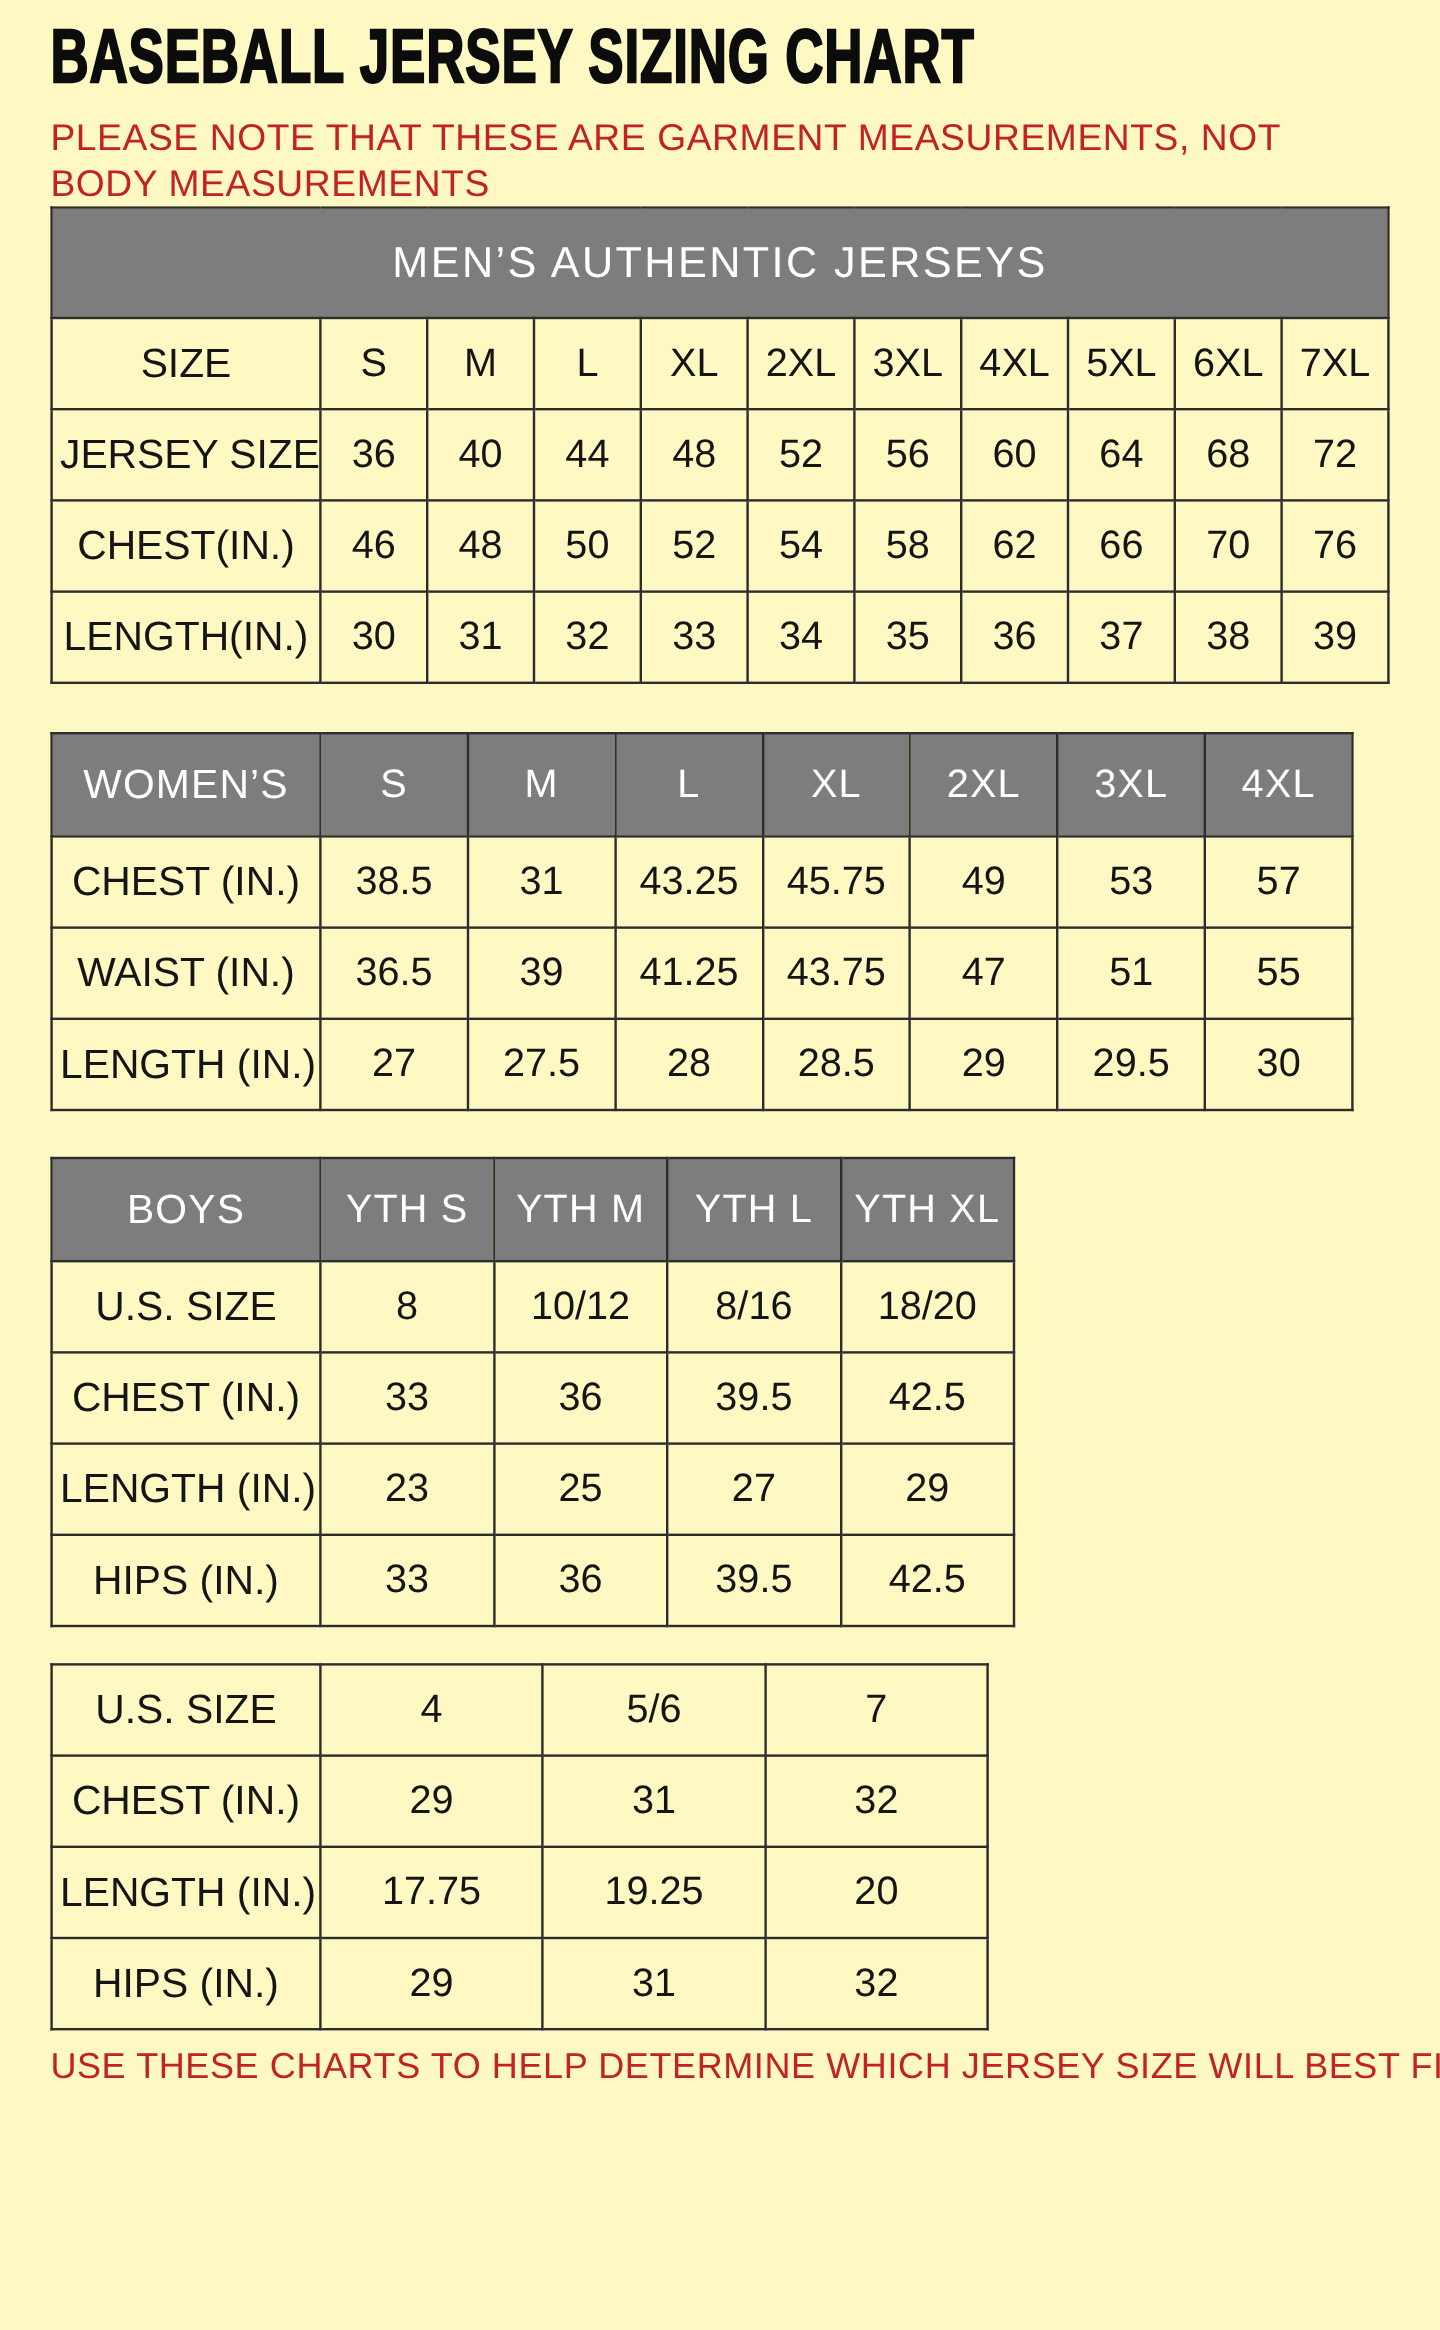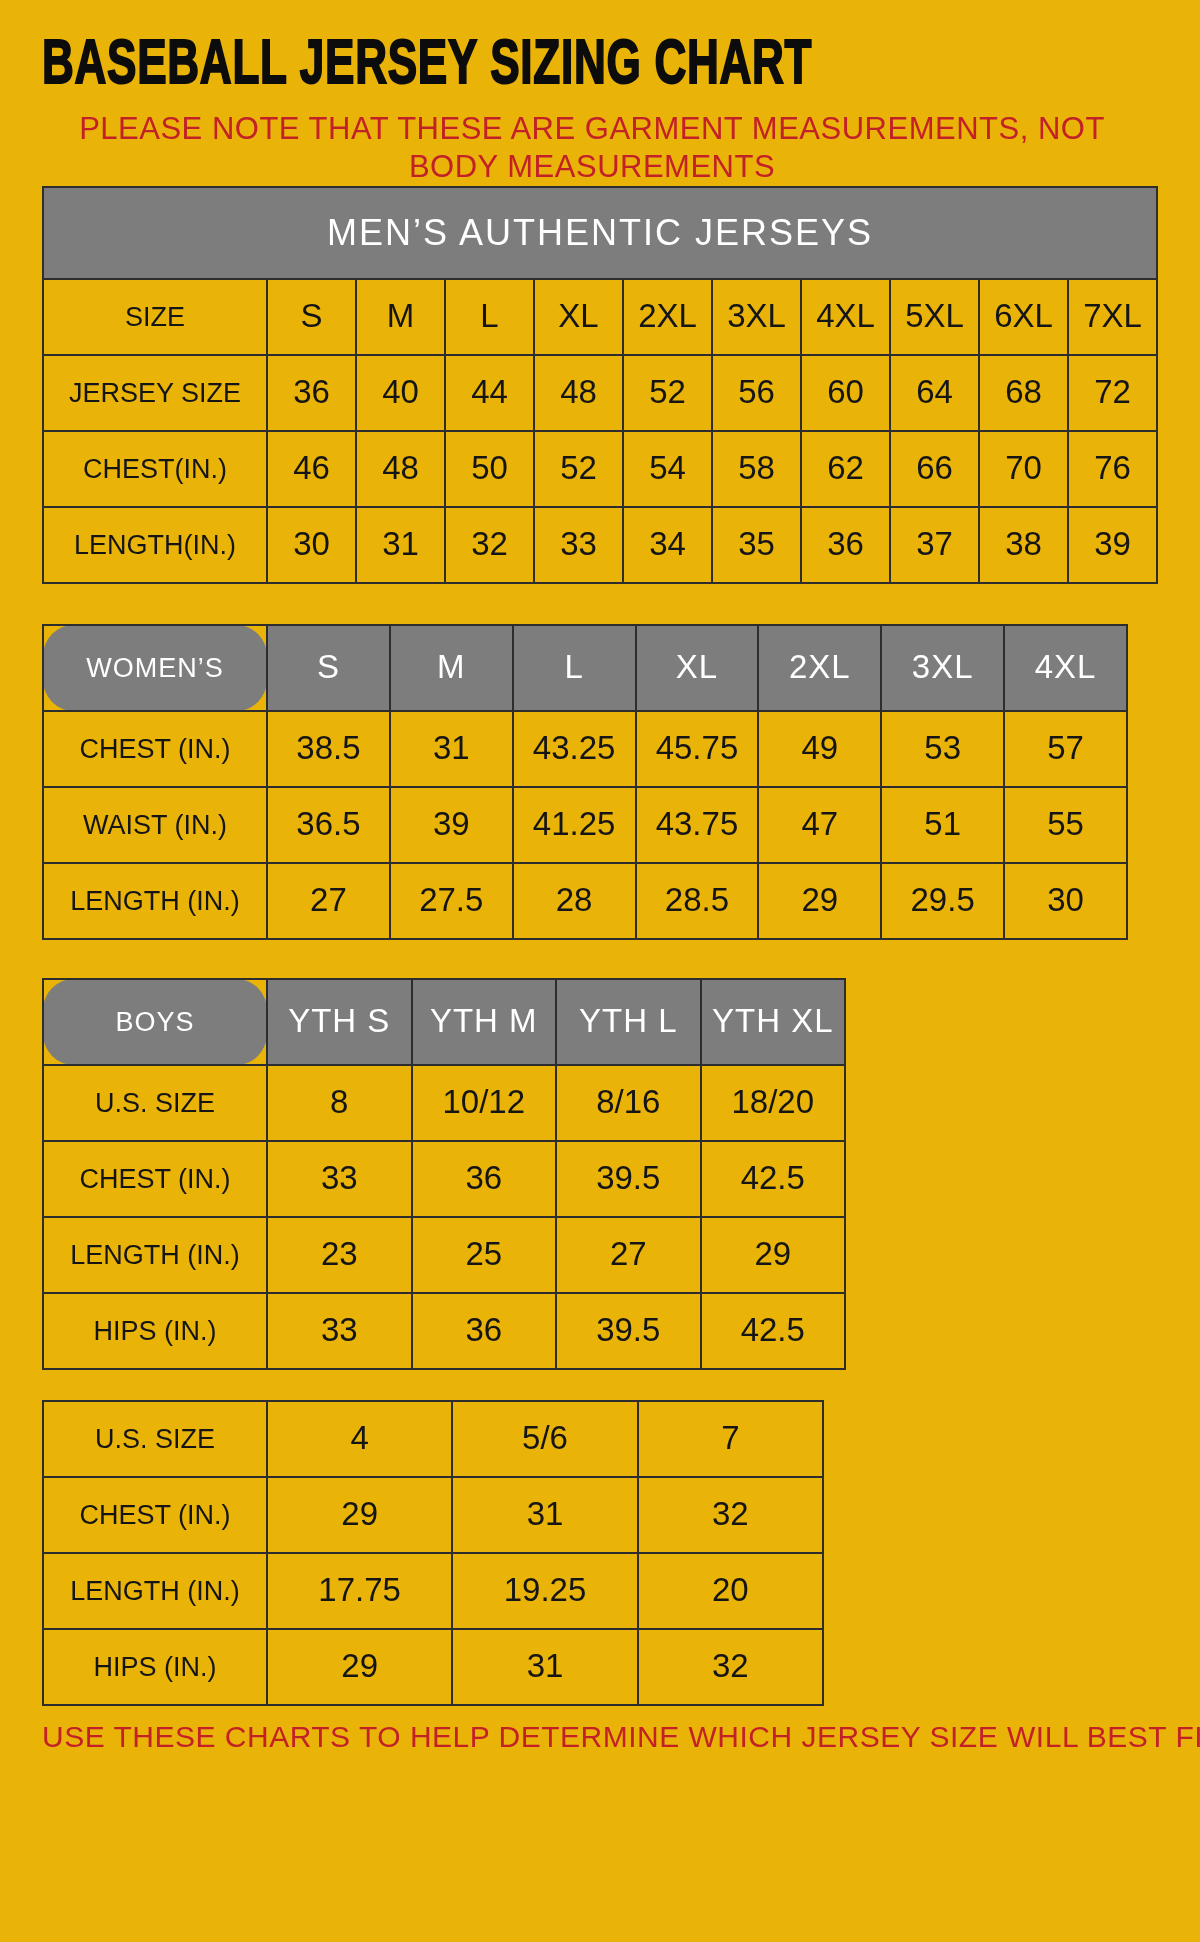--- a/index.html
+++ b/index.html
@@ -4,44 +4,43 @@
 <style>
   * { box-sizing: border-box; }
   html, body { margin: 0; padding: 0; background: #ffffff; }
   body {
     font-family: "Liberation Sans", "DejaVu Sans", sans-serif;
     color: var(--body-text, #151515);
   }
   .page {
     width: 1200px;
     height: 1942px;
-    padding: 28px 42px 0 42px;
+    padding: 14px 42px 0 42px;
     overflow: hidden;
-    background: #eab308;
+    background: #fef9c3;
   }
   .title {
     margin: 0;
     font-size: 63px;
     line-height: 1.05;
     font-weight: bold;
     color: #0c0c0c;
     -webkit-text-stroke: 2px #0c0c0c;
     letter-spacing: 1px;
     transform: scaleX(0.70);
     transform-origin: left center;
     white-space: nowrap;
   }
   .note {
     margin: 16px 0 0 0;
     max-width: 1100px;
     color: var(--accent, #c22127);
     font-size: 31px;
     line-height: 1.22;
     letter-spacing: 0.5px;
-    text-align: center;
   }
   table.tbl {
     border-collapse: collapse;
     table-layout: fixed;
   }
   table.tbl td {
     border: 2px solid var(--border, #2d2d2d);
     text-align: center;
     vertical-align: middle;
     font-size: 33px;
@@ -58,23 +57,22 @@
     height: 92px;
     letter-spacing: 2px;
   }
   table.tbl tr.gray td {
     background: var(--header-bg, #7d7d7d);
     color: var(--header-text, #ffffff);
     height: 86px;
     letter-spacing: 1px;
   }
   table.tbl td.rowlabel {
-    font-size: 27px;
+    font-size: 34px;
     white-space: nowrap;
-    border-radius: 31px;
   }
   col.label-col { width: 224px; }
   .mens      { width: 1116px; }
   .womens    { width: 1086px;  margin-top: 40px; }
   .boys      { width: 804px;  margin-top: 38px; }
   .preschool { width: 782px;  margin-top: 30px; }
   .footer {
     margin: 14px 0 0 0;
     color: var(--accent, #c22127);
     font-size: 30px;

